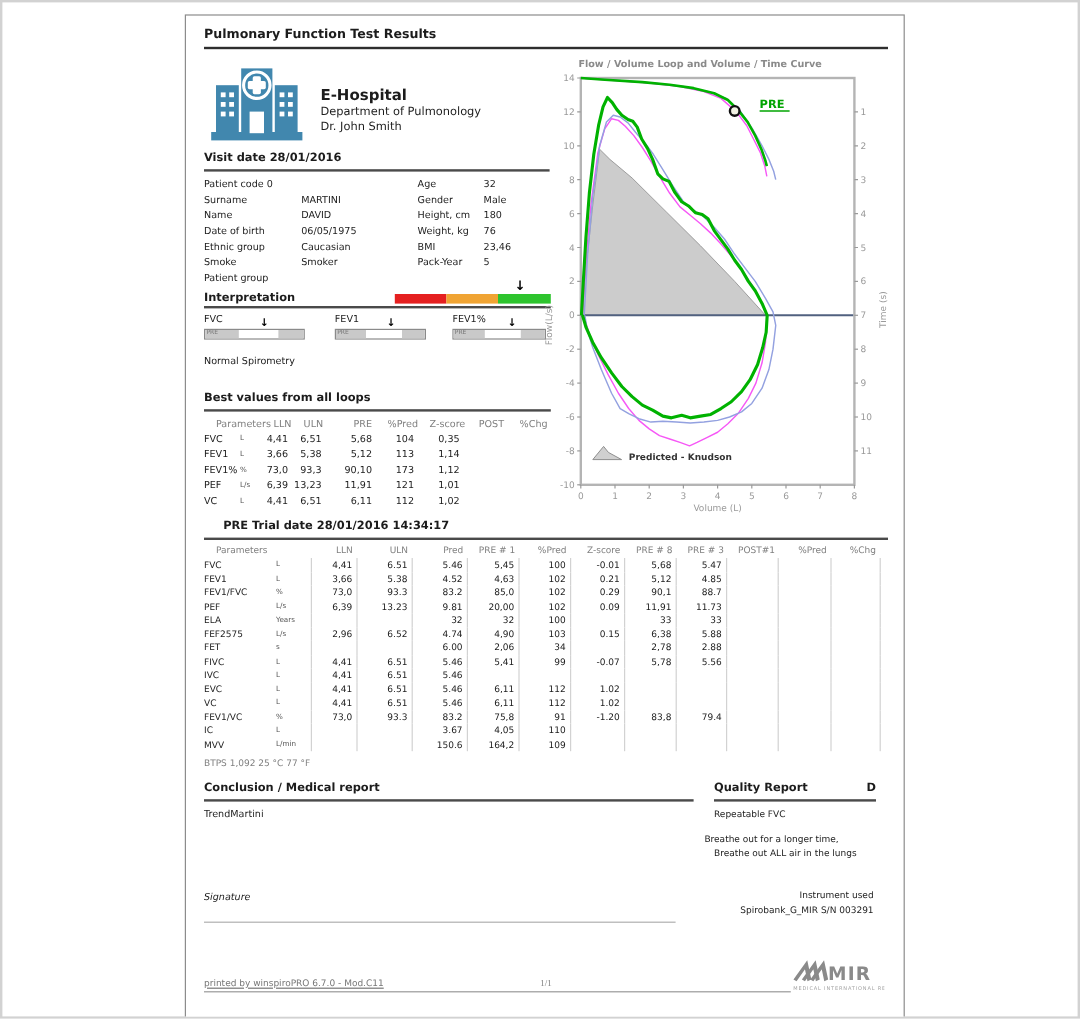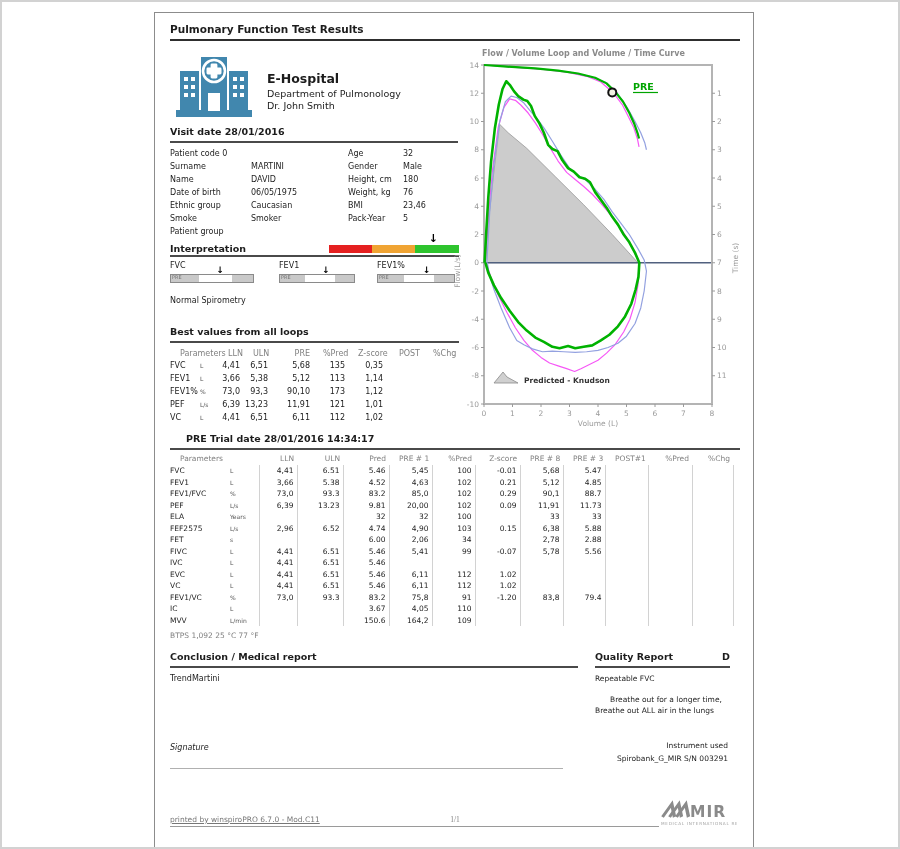--- a/index.html
+++ b/index.html
@@ -172,21 +172,21 @@
             <th>%Chg</th>
           </tr>
         </thead>
         <tbody>
           <tr>
             <td class="">FVC</td>
             <td class="unit">L</td>
             <td class="num">4,41</td>
             <td class="num">6,51</td>
             <td class="num">5,68</td>
-            <td class="num">135</td>
+            <td class="num">104</td>
             <td class="num">0,35</td>
             <td class="num"></td>
             <td class="num"></td>
           </tr>
           <tr>
             <td class="">FEV1</td>
             <td class="unit">L</td>
             <td class="num">3,66</td>
             <td class="num">5,38</td>
             <td class="num">5,12</td>
@@ -484,21 +484,21 @@
     <div class="abs h1" style="left:15px;top:638px;">Conclusion / Medical report</div>
     <div class="abs rule" style="left:15px;top:653px;width:408px;"></div>
     <div class="abs t8" style="left:15px;top:661px;">TrendMartini</div>
     <div class="abs t8 italic" style="left:15px;top:730px;">Signature</div>
     <div class="abs thinrule" style="left:15px;top:755px;width:393px;background:#b0b0b0;"></div>
 
     <div class="abs h1" style="left:440px;top:638px;">Quality Report</div>
     <div class="abs h1" style="left:556px;top:638px;width:19px;text-align:right;">D</div>
     <div class="abs rule" style="left:440px;top:653px;width:135px;"></div>
     <div class="abs t75" style="left:440px;top:661px;">Repeatable FVC</div>
-    <div class="abs t75" style="left:455px;top:682px;text-align:center;">Breathe out for a longer time,</div>
+    <div class="abs t75" style="left:432px;top:682px;text-align:center;">Breathe out for a longer time,</div>
     <div class="abs t75" style="left:440px;top:693px;">Breathe out ALL air in the lungs</div>
 
     <div class="abs t75" style="left:373px;top:728px;width:200px;text-align:right;">Instrument used</div>
     <div class="abs t75" style="left:373px;top:741px;width:200px;text-align:right;">Spirobank_G_MIR S/N 003291</div>
 
     <div class="abs t75 link" style="left:15px;top:802px;">printed by winspiroPRO 6.7.0 - Mod.C11</div>
     <div class="abs t75 gray" style="left:280px;top:802px;width:40px;text-align:center;font-family:Liberation Serif, serif;">1/1</div>
     <div class="abs thinrule" style="left:15px;top:813px;width:489px;"></div>
     <svg class="abs" style="left:504px;top:786px;" width="78" height="30" viewBox="0 0 78 30">
       <g stroke="#8a8a8a" stroke-width="3.2" fill="none" transform="skewX(-14) translate(7,0)">

